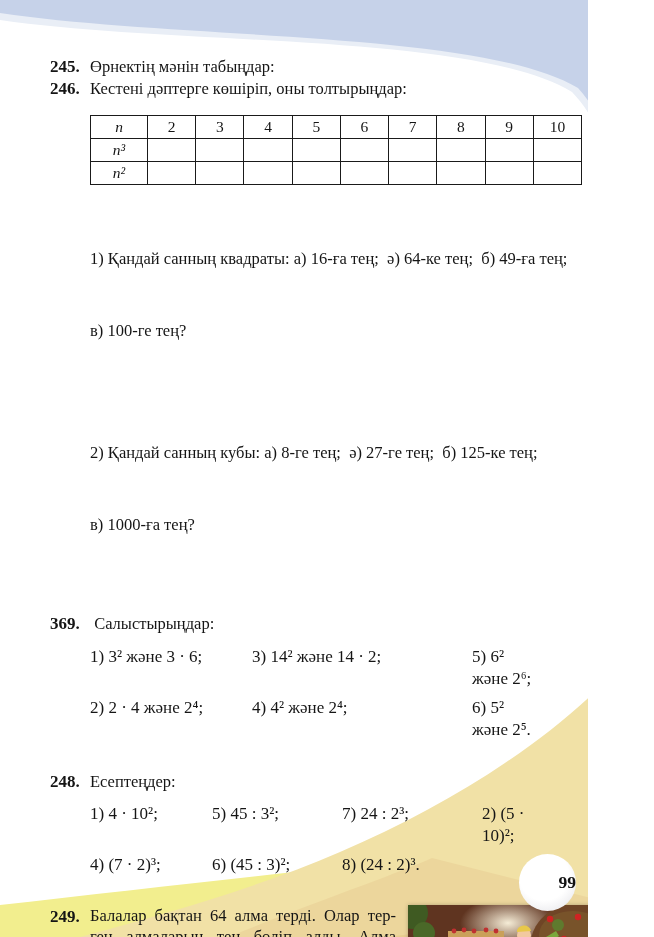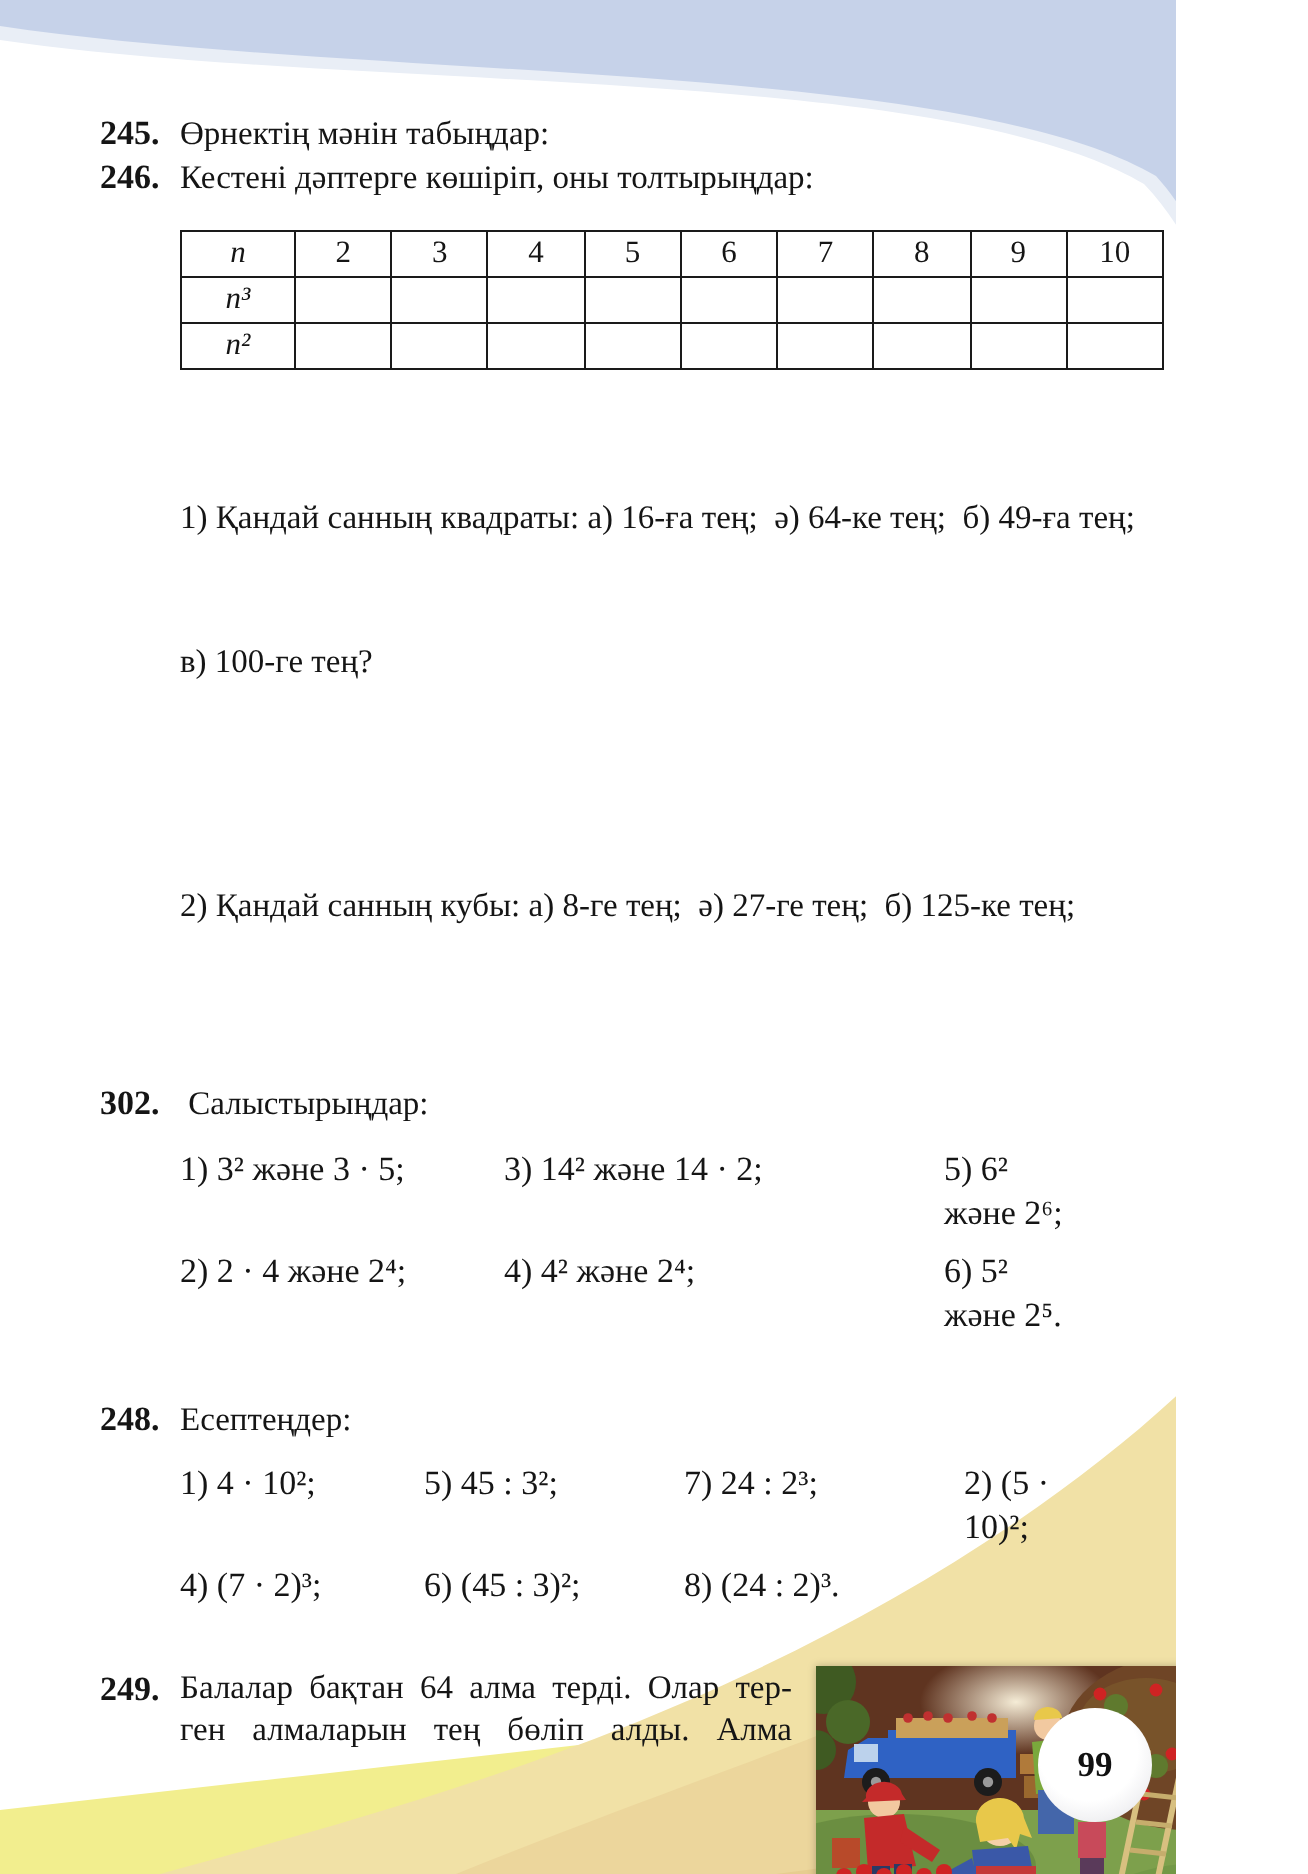--- a/index.html
+++ b/index.html
@@ -36,21 +36,21 @@
     font-size:17px;line-height:22px;margin-top:10px;white-space:pre-wrap;}
 
   .t249-wrap{display:flex;align-items:flex-start;}
   .t249-text{flex:0 0 306px;font-size:16.5px;line-height:20.6px;}
   .t249-text .jl{text-align:justify;text-align-last:justify;}
   .illustration{flex:0 0 237px;margin-left:12px;margin-top:-1px;
     box-shadow:0 0 4px rgba(0,0,0,.25);}
   .page-num-circle{
     position:absolute;left:519px;top:854px;width:57px;height:57px;border-radius:50%;
     background:radial-gradient(circle at 44% 38%, #ffffff 52%, #f2f2f4 72%, #dcdce0 95%);
-    display:flex;align-items:center;justify-content:center;z-index:2;
+    display:flex;align-items:center;justify-content:flex-end;z-index:2;
     font-size:17.5px;font-weight:bold;color:#111;
   }
   .mt26{}
   .mt28{margin-top:28px;}
   .mt30{margin-top:30px;}
 </style>
 </head>
 <body>
 
 <div class="page">
@@ -118,30 +118,31 @@
             <td></td>
           </tr>
         </tbody>
           </table>
         <div class="q-lines">
           <div>1) Қандай санның квадраты: а) 16-ға тең;  ә) 64-ке тең;  б) 49-ға тең;</div>
           <div>в) 100-ге тең?</div>
         </div>
         <div class="q-lines">
           <div>2) Қандай санның кубы: а) 8-ге тең;  ә) 27-ге тең;  б) 125-ке тең;</div>
+          <div>в) 1000-ға тең?</div>
         </div>
       </div>
     </div>
 
     <div class="task mt28">
-      <div class="task-num">302.</div>
+      <div class="task-num">369.</div>
       <div class="task-body">
         <div class="task-title"> Салыстырыңдар:</div>
         <div class="grid3">
-          <span>1) 3² және 3 · 5;</span>
+          <span>1) 3² және 3 · 6;</span>
           <span>3) 14² және 14 · 2;</span>
           <span>5) 6² және 2⁶;</span>
           <span>2) 2 · 4 және 2⁴;</span>
           <span>4) 4² және 2⁴;</span>
           <span>6) 5² және 2⁵.</span>
         </div>
       </div>
     </div>
 
     <div class="task mt30">

